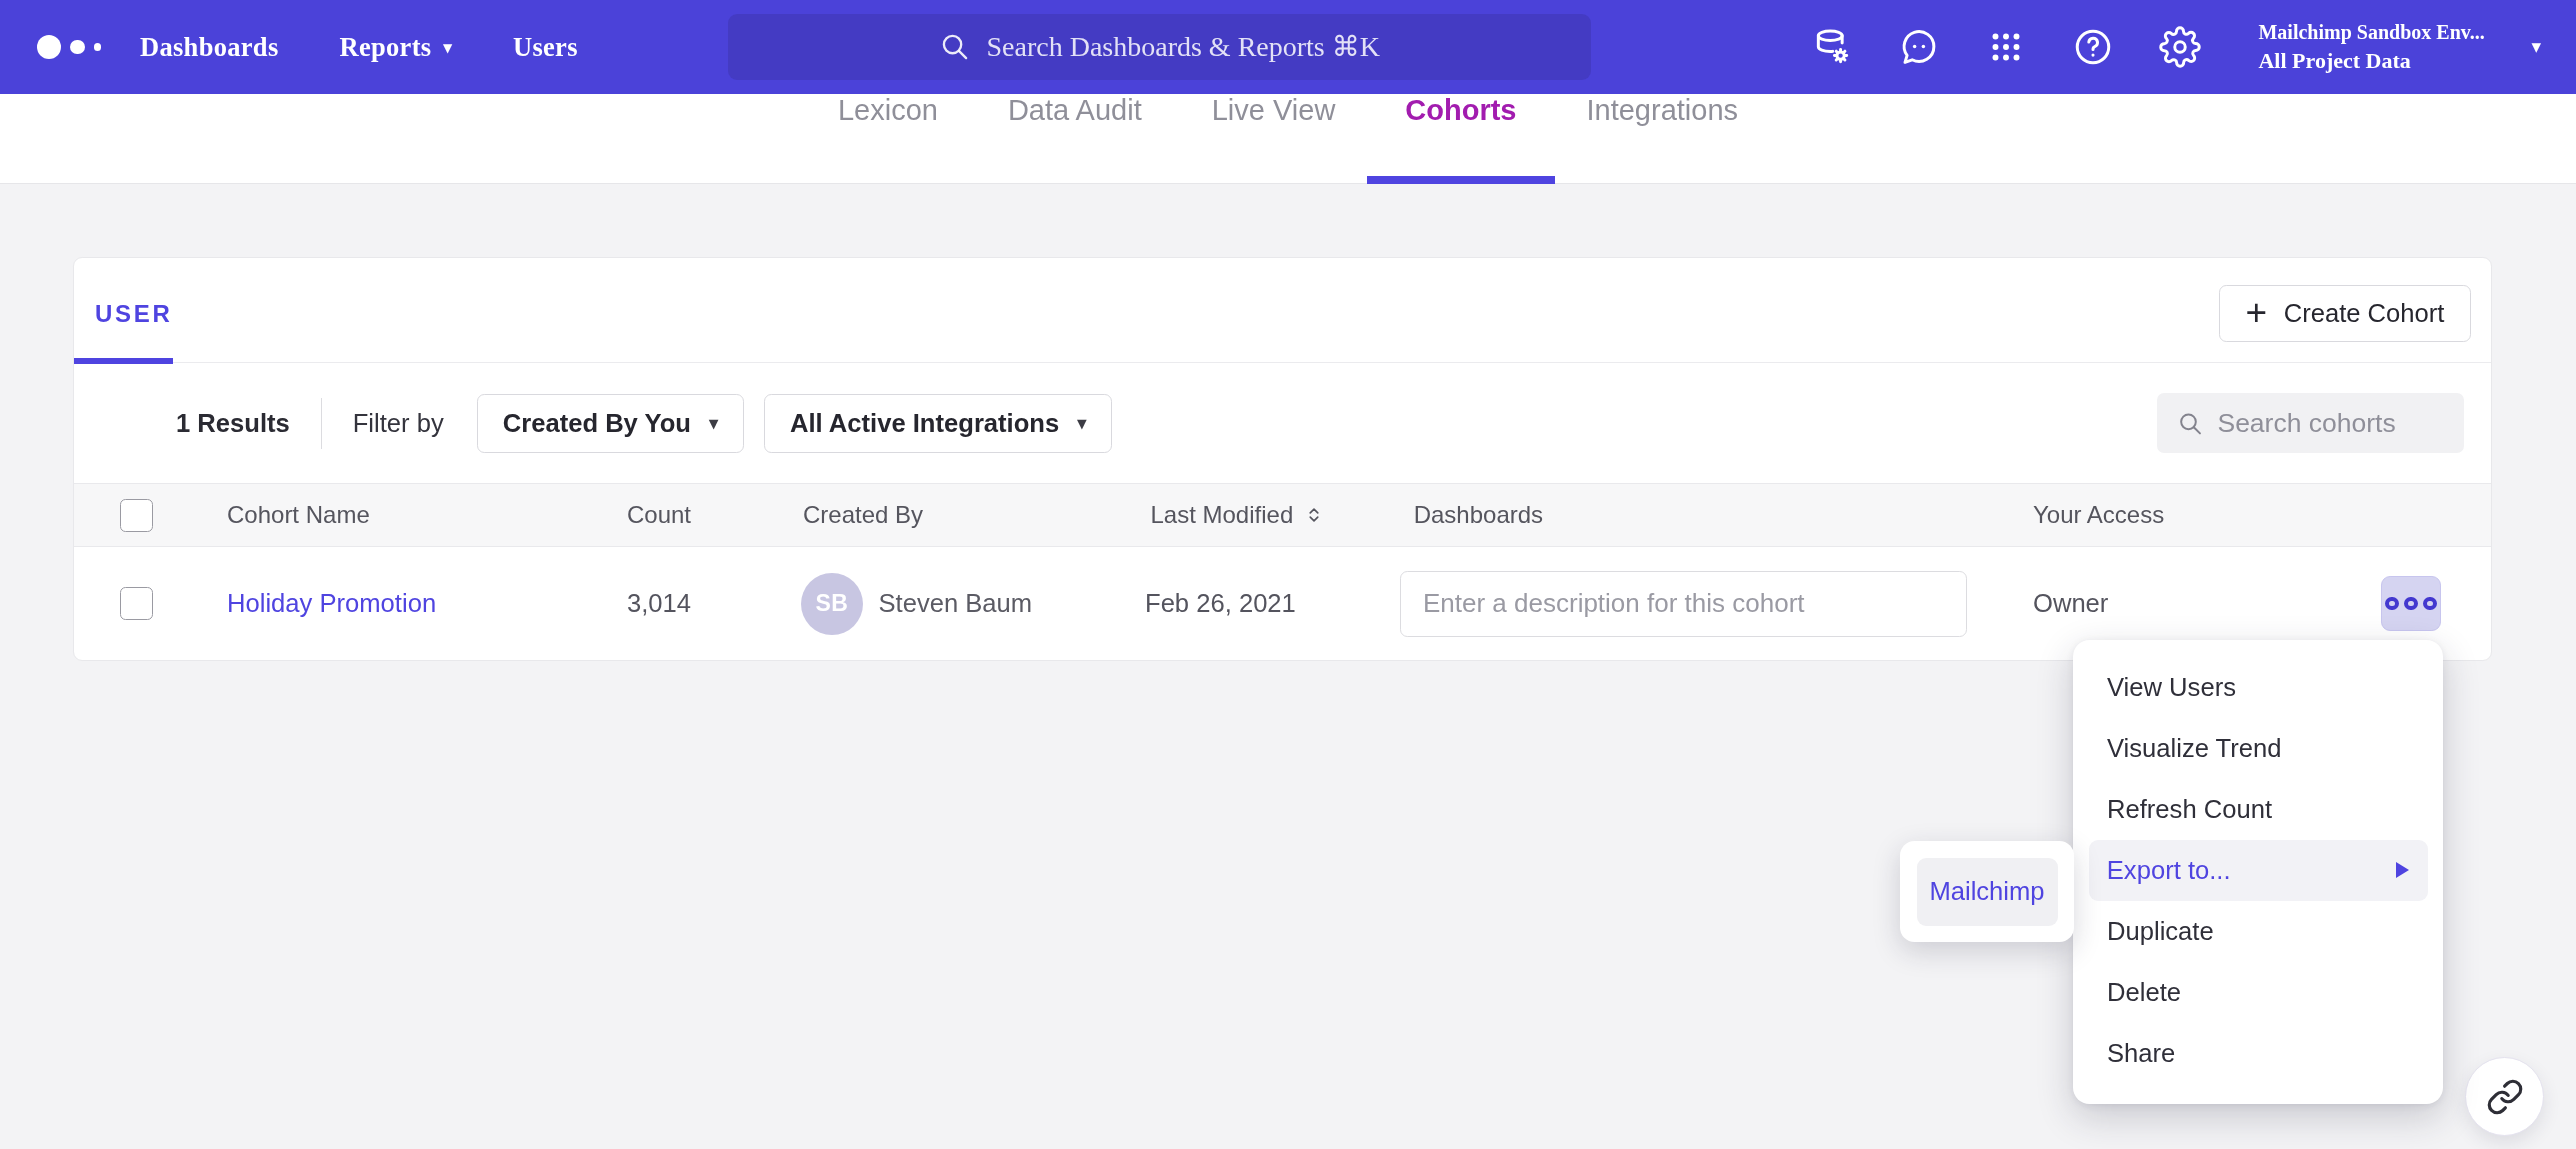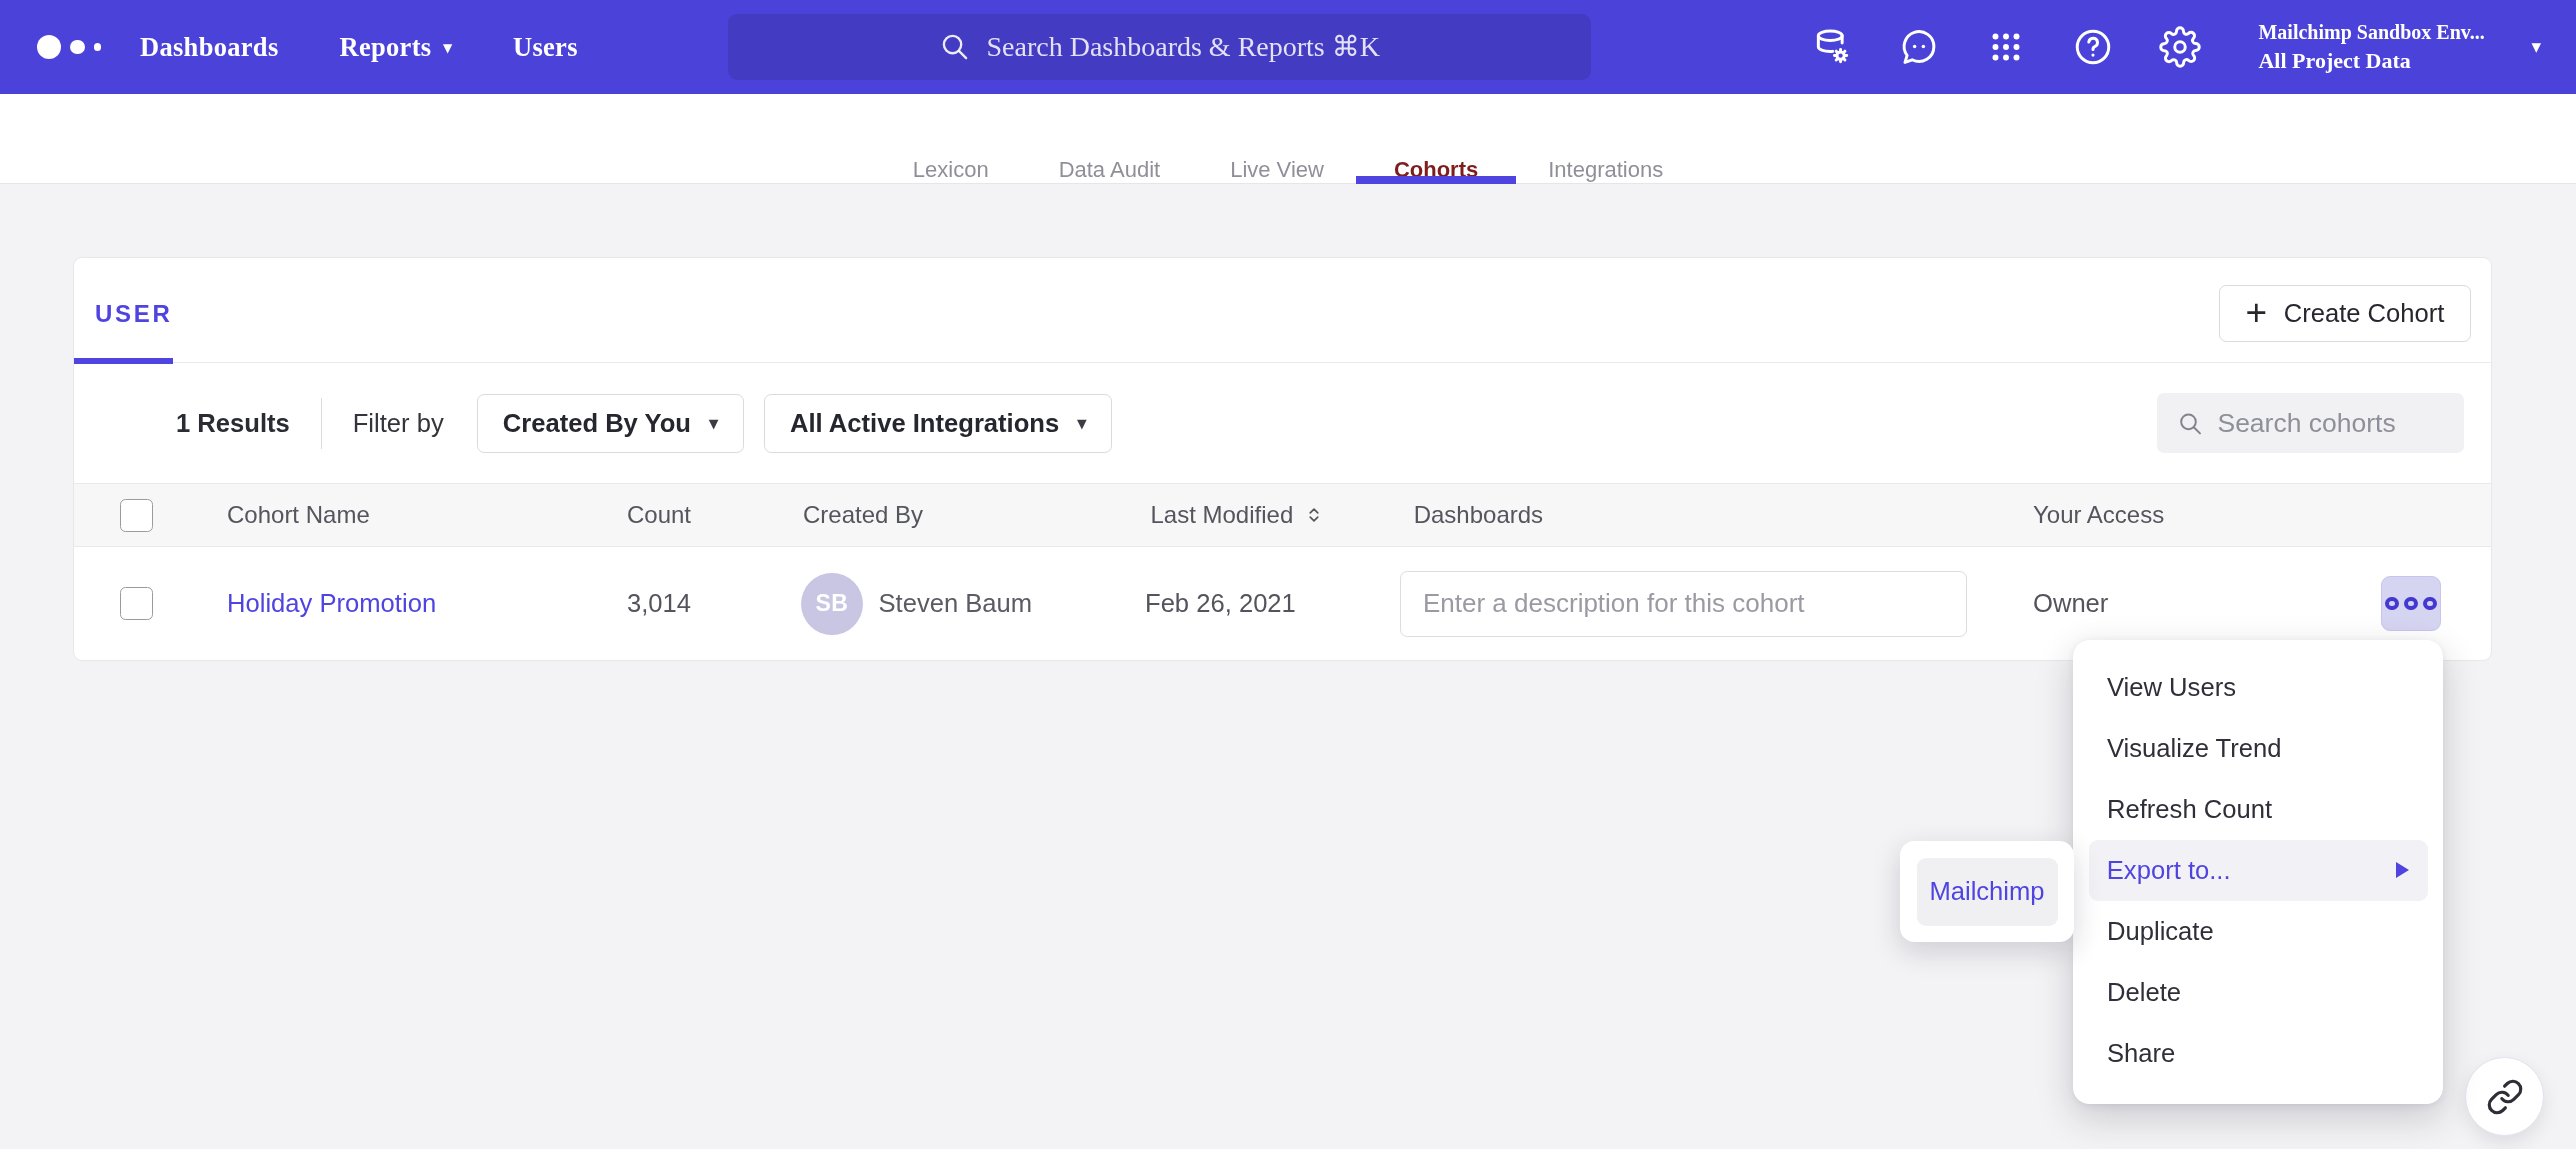--- a/index.html
+++ b/index.html
@@ -36,23 +36,23 @@
   .project { margin-left: 12.8px; cursor: pointer; line-height: 1.15; white-space: nowrap; }
   .project .pname { font-size: 20px; font-weight: 700; }
   .project .pscope { font-size: 22px; font-weight: 600; margin-top: 3.7px; }
   .project-caret { font-size: 19px; margin-left: 1.8px; cursor: pointer; }
 
   
   .subnav {
     height: 90px; background: #fff; border-bottom: 1.8px solid #e6e6e9;
     display: flex; align-items: center; justify-content: center; gap: 70px;
   }
-  .tab { position: relative; height: 100%; display: flex; align-items: flex-end;
-         font-size: 22px; color: #8f8f99; cursor: pointer; white-space: nowrap; }
-  .tab.active { color: #7f1d1d; font-weight: 600; }
+  .tab { position: relative; height: 100%; display: flex; align-items: flex-start;
+         font-size: 29px; color: #8f8f99; cursor: pointer; white-space: nowrap; }
+  .tab.active { color: #a21caf; font-weight: 600; }
   .tab.active::after {
     content: ""; position: absolute; left: -38px; right: -38px; bottom: -1.8px;
     height: 9.1px; background: #4f44e0;
   }
 
   
   .page { position: relative; height: 963px; background: #f3f3f5; }
   .card {
     position: absolute; left: 73px; top: 73px; width: 2419px; height: 404px;
     background: #fff; border: 0.9px solid #e8e8eb; border-radius: 9.1px;

